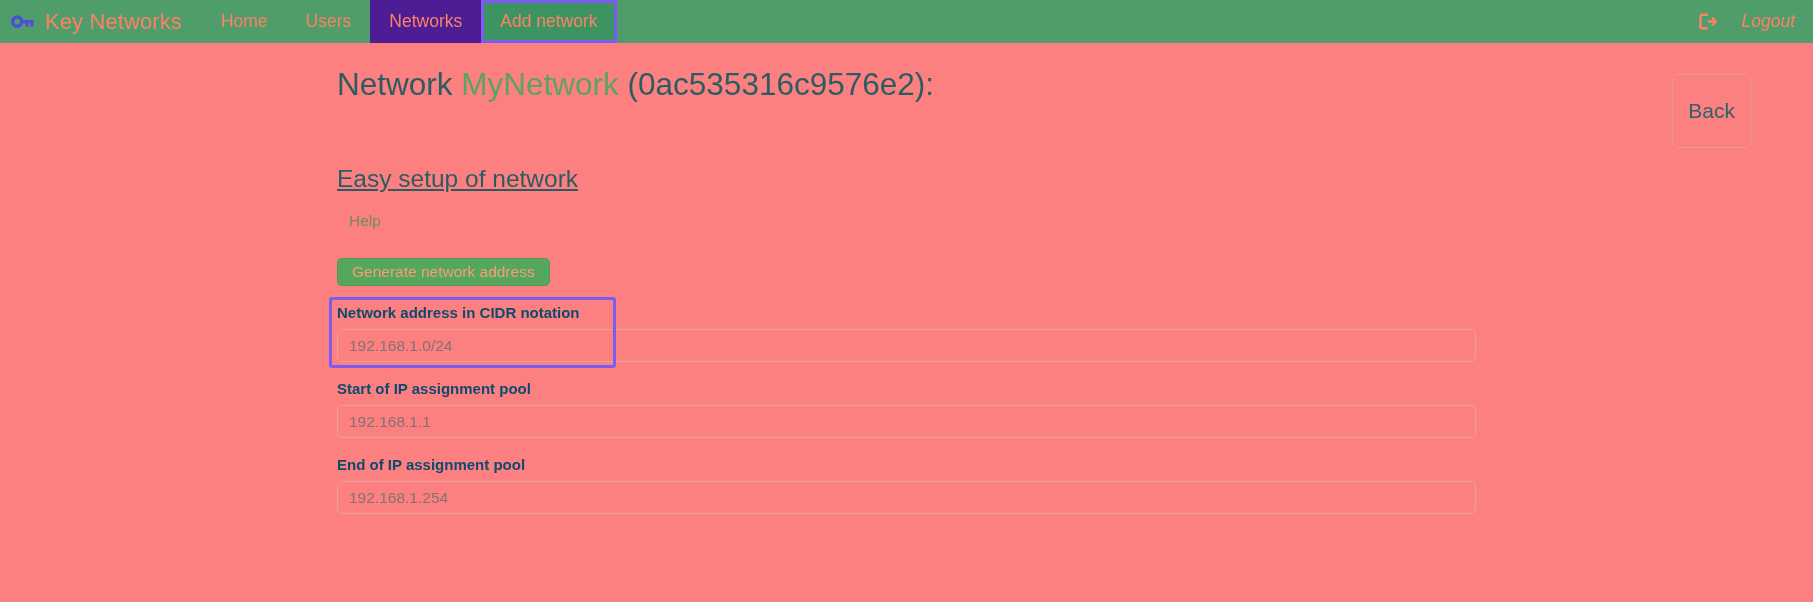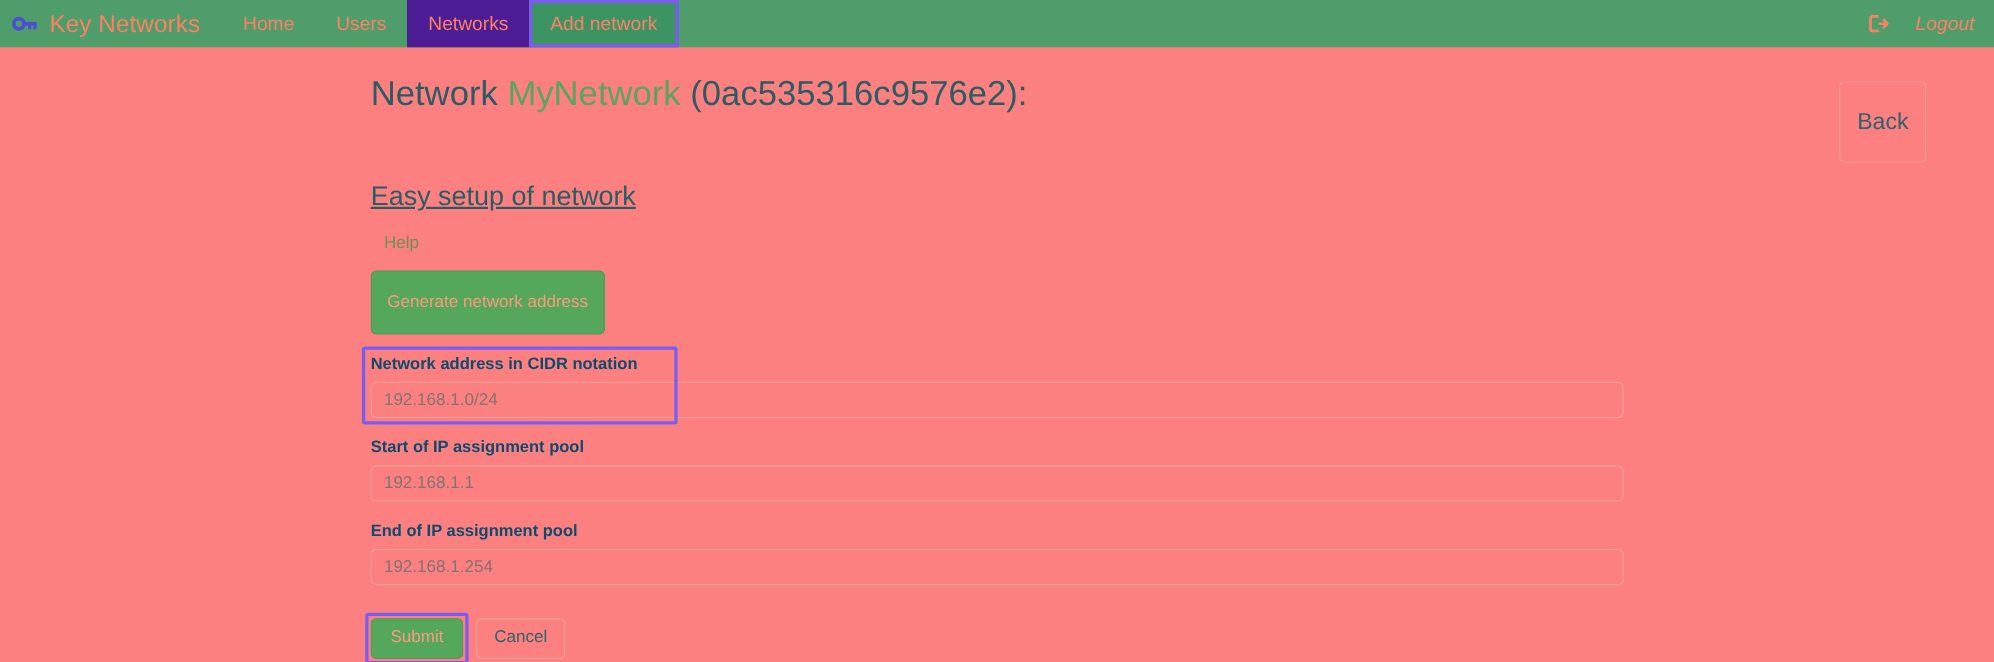--- a/index.html
+++ b/index.html
@@ -117,28 +117,28 @@
     margin-top: 18px;
     margin-left: 12px;
     color: #6e8f52;
     font-size: 15.5px;
     text-decoration: none;
     cursor: pointer;
   }
 
   .btn-generate {
     display: block;
-    margin-top: 16px;
+    margin-top: 28px;
     background: #54a75b;
     border: 1px solid #4d9b54;
     border-radius: 5px;
     color: #fd9b7e;
     font-size: 15.5px;
     font-family: "Liberation Sans", sans-serif;
-    padding: 19px 14px;
+    padding: 4px 14px;
     cursor: pointer;
     line-height: 1.2;
   }
 
   .field { margin-top: 18px; }
   .field-label {
     display: block;
     color: #0c4a6e;
     font-size: 15px;
     font-weight: bold;
@@ -277,21 +277,15 @@
       <label class="field-label">Start of IP assignment pool</label>
       <input class="field-input" type="text" placeholder="192.168.1.1" style="">
     </div>
 
     
     <div class="field">
       <label class="field-label">End of IP assignment pool</label>
       <input class="field-input" type="text" placeholder="192.168.1.254" style="">
     </div>
 
-    <div class="actions">
-      <span class="submit-hl">
-        <button class="btn-submit">Submit</button>
-      </span>
-      <button class="btn-cancel">Cancel</button>
-    </div>
 
   </div>
 </div>
 
 </body></html>

